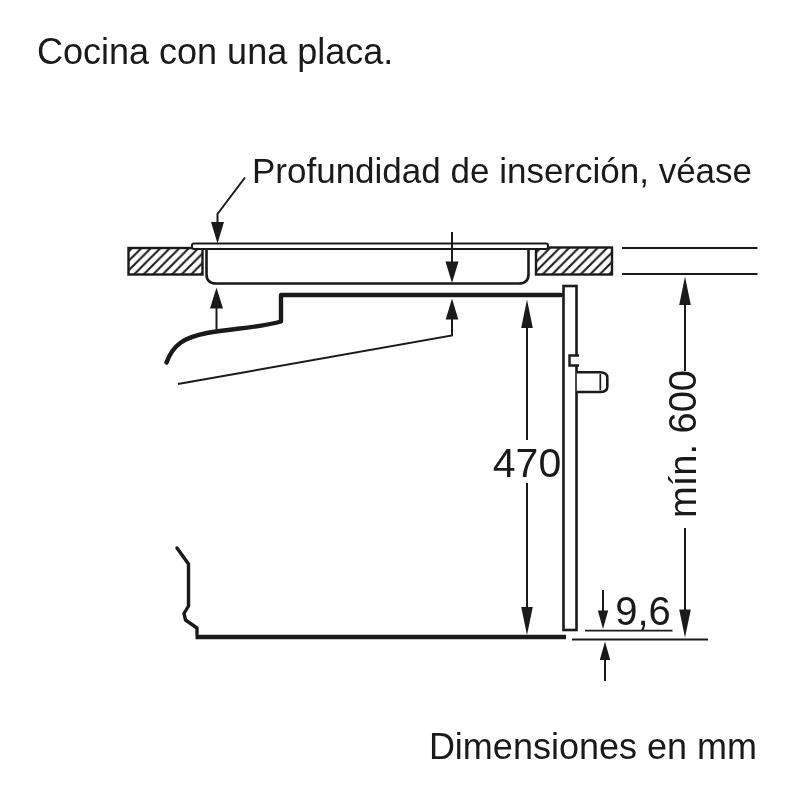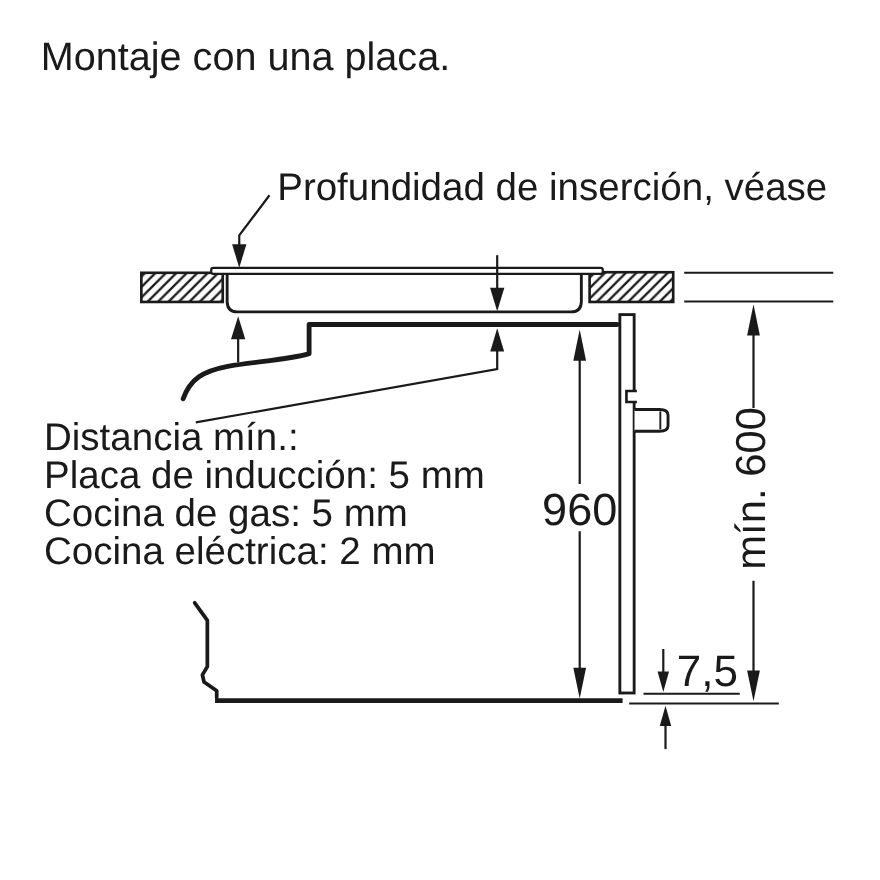--- a/index.html
+++ b/index.html
@@ -85,30 +85,25 @@
     <g stroke="#1a1a1a" fill="#1a1a1a">
       <path d="M585,630.7 H672.5" fill="none" stroke-width="1.8"></path>
       <path d="M572,639.5 H708" fill="none" stroke-width="1.8"></path>
       <path d="M603,590 L603,612" fill="none" stroke-width="2"></path>
       <polygon points="603,629 597.8,610.5 608.2,610.5" stroke="none"></polygon>
       <polygon points="605,641.5 599.8,660 610.2,660" stroke="none"></polygon>
       <path d="M605,659 L605,681" fill="none" stroke-width="2"></path>
     </g>
   </svg>
 
-  <div class="txt title">Montaje con una placa.</div>
+  <div class="txt title">Cocina con una placa.</div>
 
   <div class="txt ann-insertion">
     <div>Profundidad de inserción, véase</div>
   </div>
 
-  <div class="txt ann-distance">
-    <div>Distancia mín.:</div>
-    <div>Placa de inducción: 5 mm</div>
-    <div>Cocina de gas: 5 mm</div>
-    <div>Cocina eléctrica: 2 mm</div>
-  </div>
 
-  <div class="txt dim-570">960</div>
+  <div class="txt dim-570">470</div>
   <div class="txt dim-600">mín. 600</div>
-  <div class="txt dim-75">7,5</div>
+  <div class="txt dim-75">9,6</div>
 
+  <div class="txt footer">Dimensiones en mm</div>
 </div>
 
 </body></html>

